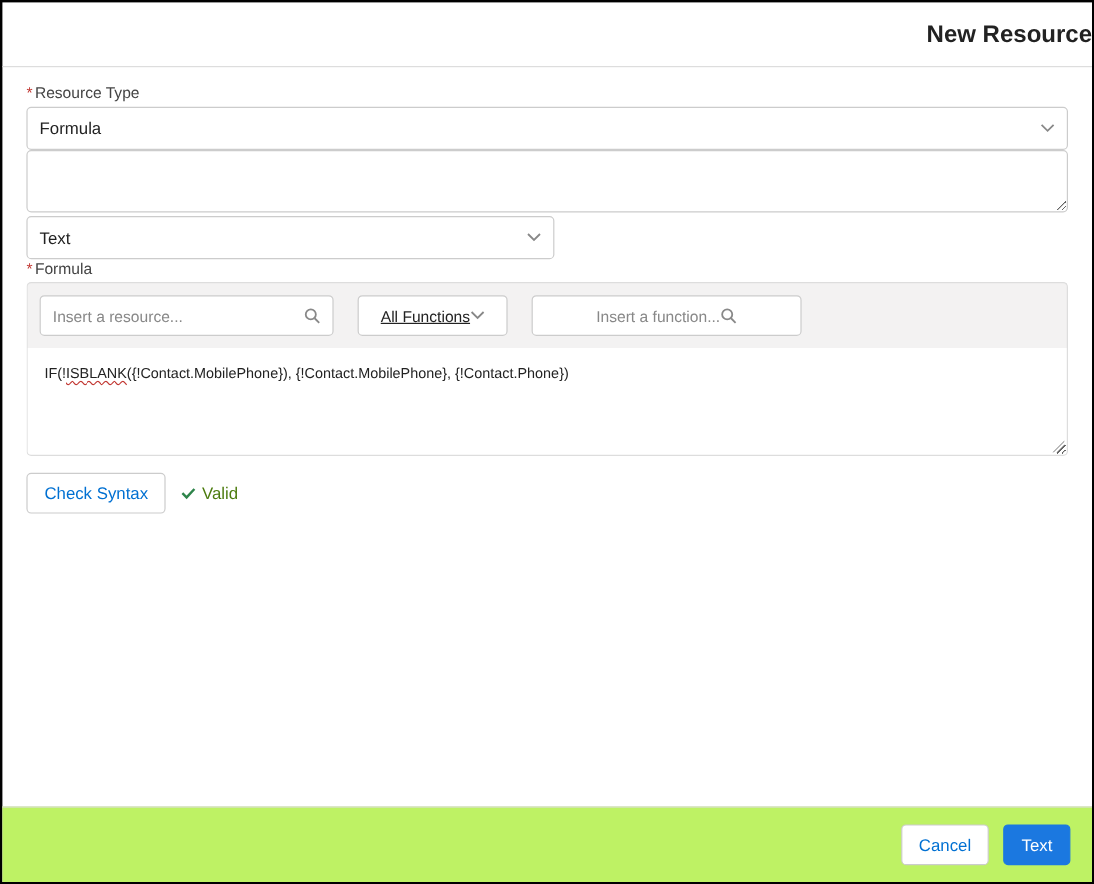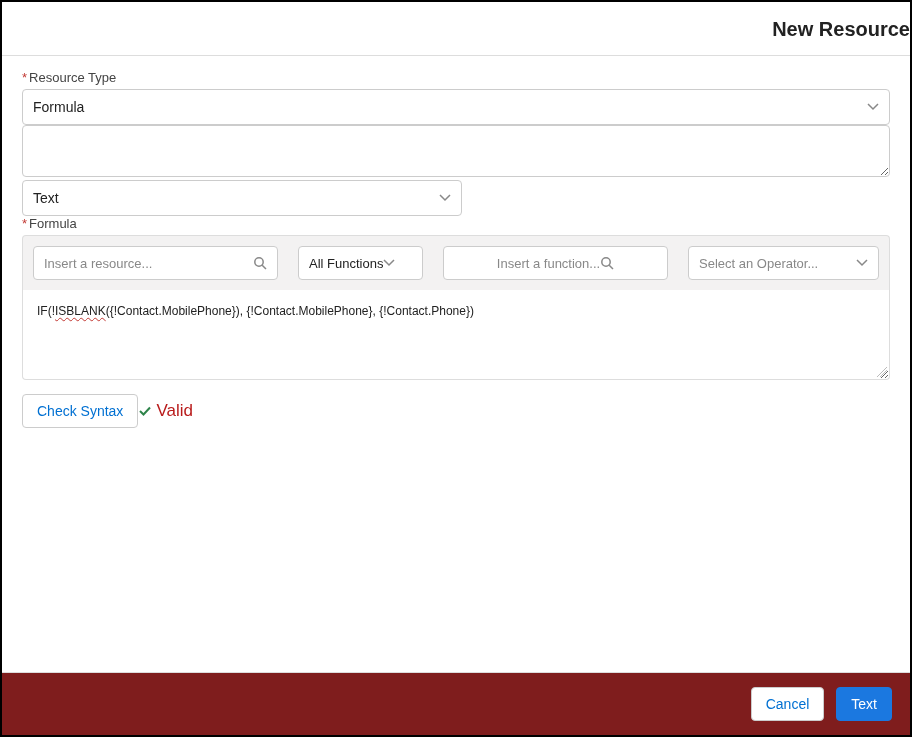--- a/index.html
+++ b/index.html
@@ -80,21 +80,21 @@
     border: 1px solid #ccc;
     border-radius: 4px;
     background: #fff;
     display: flex;
     align-items: center;
     padding: 6px 10px;
     min-height: 34px;
     cursor: pointer;
   }
   .tb-resource { flex: 0 0 245px; justify-content: space-between; }
-  .tb-functions-sel { flex: 0 0 125px; justify-content: flex-start; }
+  .tb-functions-sel { flex: 0 0 125px; justify-content: center; text-decoration: underline; }
   .tb-function-search { flex: 0 0 225px; justify-content: center; }
   .tb-operator { flex: 1; justify-content: space-between; }
   .tb-item .placeholder { color: #888; }
   .tb-item .value { color: #222; }
 
   .formula-editor {
     border: 1px solid #ddd;
     border-top: none;
     border-radius: 0 0 4px 4px;
     background: #fff;
@@ -117,41 +117,42 @@
   .spellcheck {
     text-decoration: underline wavy #c23934;
     text-decoration-thickness: 1px;
     text-underline-offset: 2px;
   }
 
   .syntax-row {
     margin-top: 14px;
     display: flex;
     align-items: center;
+    gap: 12px;
   }
   .btn {
     border: 1px solid #ccc;
     border-radius: 4px;
     background: #fff;
     padding: 8px 14px;
     font-size: 14px;
     cursor: pointer;
   }
   .btn.link-style { color: #0070d2; }
   .valid {
     display: flex;
     align-items: center;
     gap: 4px;
-    color: #b91c1c;
-    font-size: 17px;
+    color: #4d7c0f;
+    font-size: 14px;
   }
   .check-icon { color: #2e844a; }
 
   .modal-footer {
-    background: #7f1d1d;
+    background: #bef264;
     border-top: 1px solid #ddd;
     padding: 14px 18px;
     display: flex;
     justify-content: flex-end;
     gap: 12px;
   }
   .btn.primary {
     background: #1b78e0;
     border-color: #1b78e0;
     color: #fff;
@@ -217,28 +218,20 @@
                 <path d="M1 3 L6 8 L11 3" stroke="#888" stroke-width="1.5" fill="none"></path>
               </svg>
           </span>
         </div>
         <div class="tb-item tb-function-search">
           <span class="placeholder">Insert a function...</span>
           <span>
             <svg width="14" height="14" viewBox="0 0 14 14">
                 <circle cx="6" cy="6" r="4.2" stroke="#888" stroke-width="1.5" fill="none"></circle>
                 <line x1="9.2" y1="9.2" x2="13" y2="13" stroke="#888" stroke-width="1.5"></line>
-              </svg>
-          </span>
-        </div>
-        <div class="tb-item tb-operator">
-          <span class="placeholder">Select an Operator...</span>
-          <span>
-            <svg width="12" height="12" viewBox="0 0 12 12">
-                <path d="M1 3 L6 8 L11 3" stroke="#888" stroke-width="1.5" fill="none"></path>
               </svg>
           </span>
         </div>
       </div>
 
       <div class="formula-editor">
         <span>IF(!</span><span class="spellcheck">ISBLANK</span><span>({!Contact.MobilePhone}), {!Contact.MobilePhone}, {!Contact.Phone})</span>
       </div>
     </div>
 

